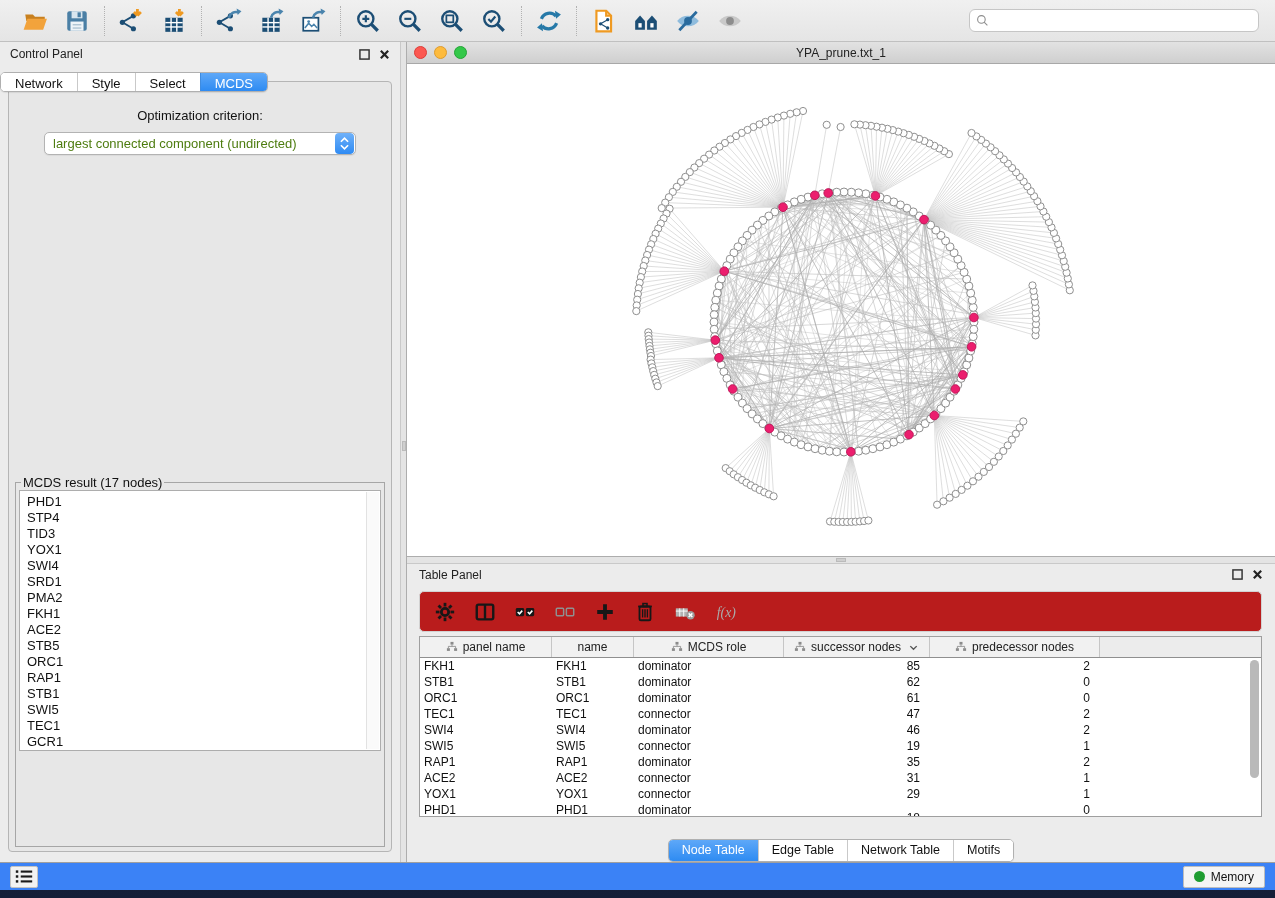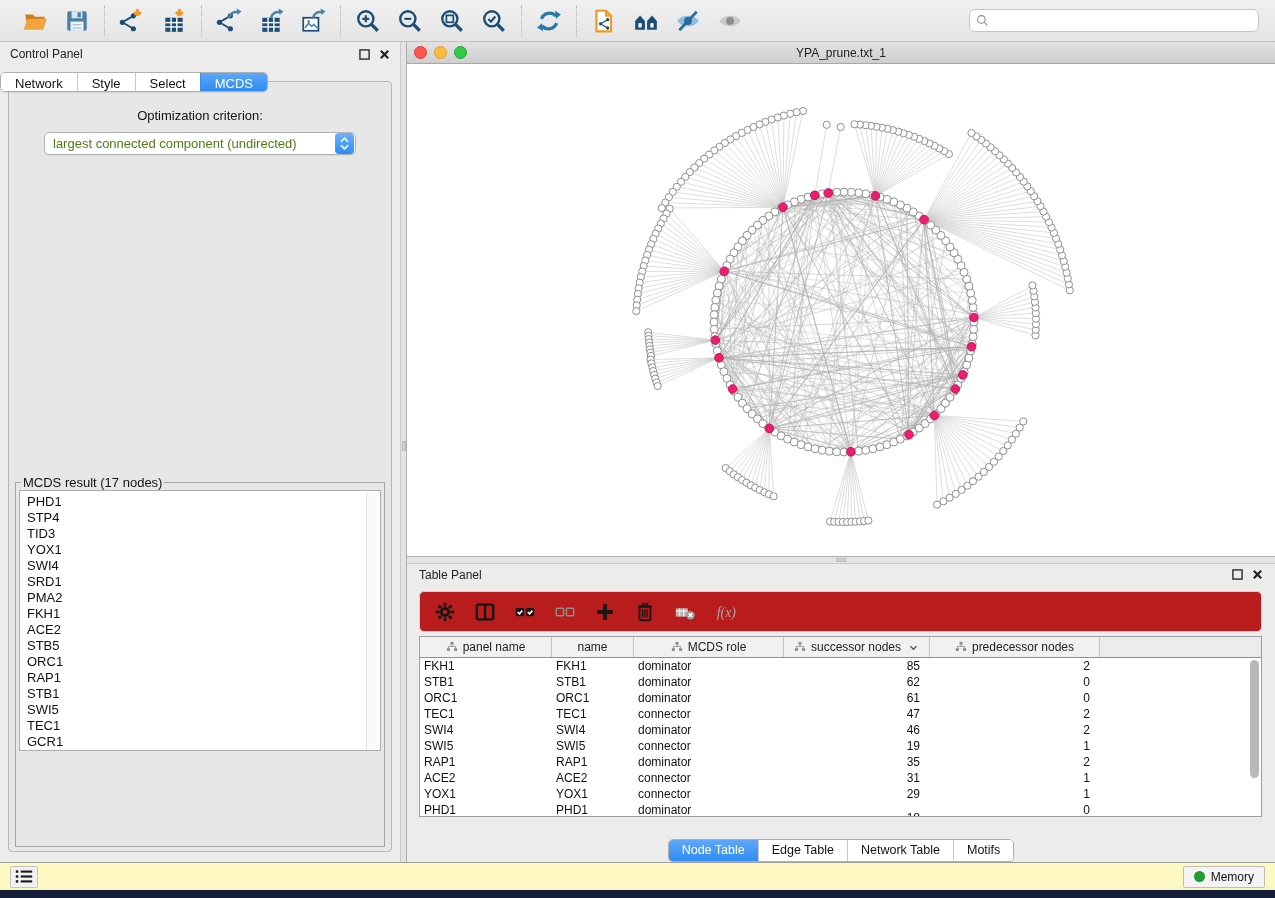--- a/index.html
+++ b/index.html
@@ -96,21 +96,21 @@
   .th.filler { flex:1; border-right:none; background:#ececec; }
   .sortchev { width:11px; height:11px; margin-left:2px; }
   .trow { display:flex; height:16px; }
   .td { font-size:12px; color:#111; line-height:16px; padding:0 4px; white-space:nowrap; overflow:hidden; }
   .td.num { text-align:right; }
   .tbody-scroll { position:absolute; top:23px; right:2px; width:9px; height:118px; background:#b9b9b9; border-radius:5px; }
   .tp-tabs { height:24px; margin-top:22px; display:flex; justify-content:center; }
   .tp-tabs .seg-item { padding:2px 13px; font-size:12.5px; }
 
   
-  .statusbar { height:28px; background:#fef9c3; border-top:1px solid #9f9f9f; display:flex; align-items:center;
+  .statusbar { height:28px; background:#3b82f6; border-top:1px solid #9f9f9f; display:flex; align-items:center;
                padding:0 10px; }
   .sb-btn { width:28px; height:22px; border:1px solid #c2c2c2; background:#f2f2f2; border-radius:2px;
             display:flex; align-items:center; justify-content:center; }
   .memory-btn { margin-left:auto; height:22px; border:1px solid #bdbdbd; background:#f4f4f4; border-radius:2px;
                 display:flex; align-items:center; gap:6px; padding:0 10px; font-size:12px; color:#111; }
   .memdot { width:11px; height:11px; border-radius:50%; background:#1f9d31; }
 </style>
 </head>
 <body>
 

